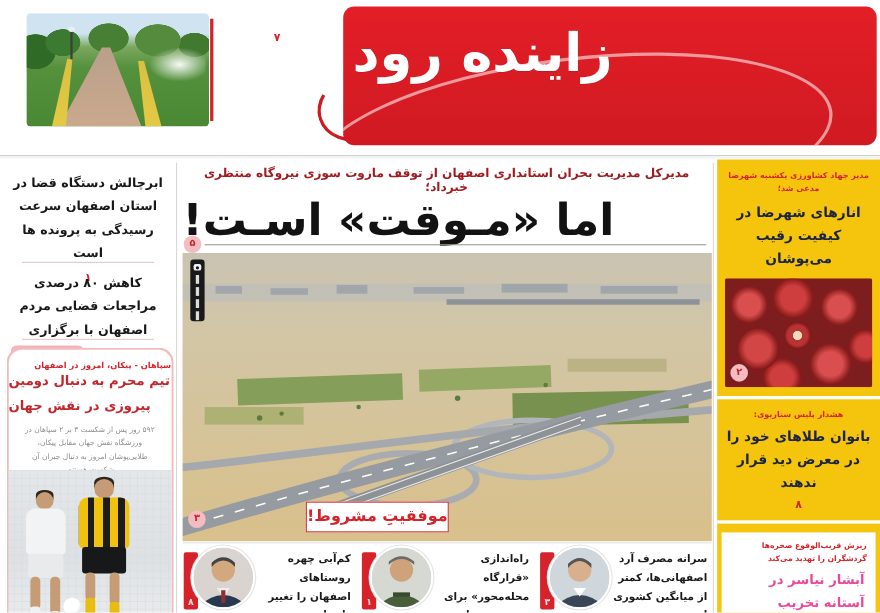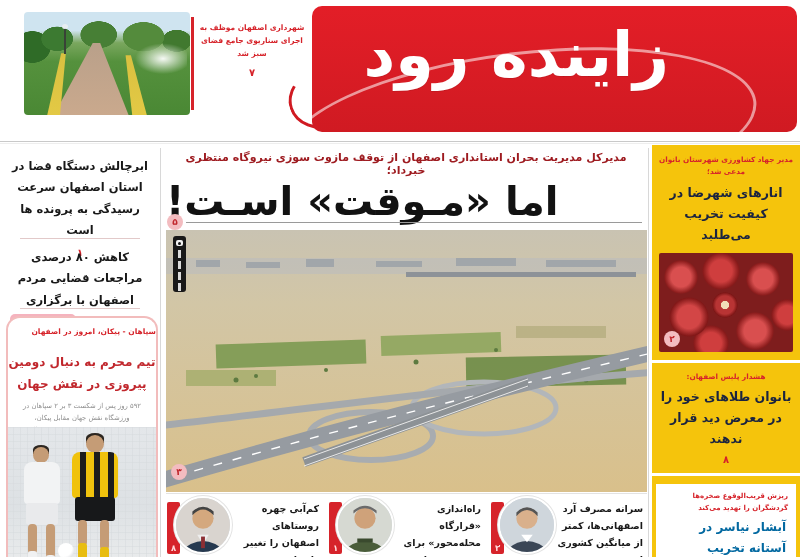--- a/index.html
+++ b/index.html
@@ -5,22 +5,22 @@
   html,body{margin:0;padding:0;background:#fff;}
   .page{position:relative;width:800px;height:557px;background:#fff;overflow:hidden;
         font-family:"DejaVu Sans",sans-serif;direction:rtl;}
   .abs{position:absolute;}
 
   
   .logo-block{left:312px;top:6px;width:485px;height:126px;background:linear-gradient(180deg,#e31e27,#d01a22);
               border-radius:10px;overflow:hidden;}
   .logo-swoosh{position:absolute;left:-30px;top:46px;width:470px;height:150px;border:3px solid rgba(255,255,255,.55);
                border-radius:50%;transform:rotate(-7deg);}
-  .logo-text{position:absolute;right:128px;left:8px;top:18px;text-align:right;color:#fff;font-weight:bold;
-             font-size:62px;line-height:1.0;letter-spacing:-2px;text-shadow:0 1px 0 rgba(0,0,0,.08);}
+  .logo-text{position:absolute;right:128px;left:8px;top:18px;text-align:left;color:#fff;font-weight:bold;
+             font-size:48px;line-height:1.0;letter-spacing:-2px;text-shadow:0 1px 0 rgba(0,0,0,.08);}
   .masthead-info{position:absolute;left:auto;right:6px;top:9px;width:108px;text-align:right;color:#ffe9e9;
                  font-size:7.5px;font-weight:bold;line-height:1.62;}
   .outer-arc{left:288px;top:66px;width:70px;height:56px;border:3px solid #d01a22;border-radius:50%;
              transform:rotate(-18deg);border-top-color:transparent;border-right-color:transparent;}
 
   
   .park-photo{left:24px;top:12px;width:166px;height:103px;border-radius:4px;overflow:hidden;
     background:
       radial-gradient(26px 20px at 20% 26%,#3c7a31 60%,transparent 62%),
       radial-gradient(30px 22px at 45% 22%,#477f35 60%,transparent 62%),
@@ -56,21 +56,21 @@
   
   .litem{width:146px;text-align:center;color:#181818;font-weight:bold;font-size:11.5px;line-height:1.85;}
   .litem1{left:7px;top:156px;}
   .litem2{left:7px;top:247px;}
   .lsep1{left:20px;top:238px;width:120px;height:1px;background:#e2c9c9;}
   .lsep2{left:20px;top:308px;width:120px;height:1px;background:#e2c9c9;}
   .stamp-hl{background:#f5b3be;border-radius:5px;padding:0 5px 2px;box-decoration-break:clone;}
   .sport-card{left:6px;top:316px;width:148px;height:241px;border:2px solid #f2bcbc;border-bottom:none;
               border-radius:14px 14px 0 0;overflow:hidden;background:#fff;}
   .sport-kick{margin-top:9px;text-align:right;color:#d6232a;font-size:7.5px;font-weight:bold;margin-left:16px;}
-  .sport-head{margin-top:16px;padding:0 0;text-align:center;color:#c1272d;font-size:12px;font-weight:bold;line-height:1.8;}
+  .sport-head{margin-top:0;padding:0 0;text-align:left;color:#c1272d;font-size:12px;font-weight:bold;line-height:1.8;}
   .sport-body{margin-top:5px;padding:0 12px;text-align:center;color:#8e8e8e;font-size:6.8px;line-height:1.8;}
   .sport-photo{position:absolute;left:-2px;bottom:0;width:152px;height:132px;
       background:
         linear-gradient(rgba(215,219,222,.55) 1px,transparent 1px),
         linear-gradient(90deg,rgba(215,219,222,.55) 1px,transparent 1px),
         linear-gradient(180deg,#e4e7ea 0%,#dde1e4 60%,#e9ebec 100%);
       background-size:7px 7px,7px 7px,auto;}
   .pl{position:absolute;}
   .head-c{position:absolute;border-radius:50%;background:#c59c76;}
   .hair{position:absolute;border-radius:50% 50% 0 0;background:#2c2620;}
@@ -130,21 +130,21 @@
         radial-gradient(16px at 128px 62px,#cf3e3e 58%,#871a1a 95%,transparent 100%),
         radial-gradient(13px at 66px 52px,#f0dcb8 30%,#b83434 34% 70%,#7d1616 95%,transparent 100%),
         radial-gradient(19px at 96px 78px,#d94f4f 58%,#8c1d1d 95%,transparent 100%),
         radial-gradient(18px at 52px 90px,#cf3e3e 58%,#871a1a 95%,transparent 100%),
         #7e1d1d;}
   .ph-badge{position:absolute;left:5px;bottom:5px;}
   .ysep{margin:8px 0;width:148px;height:3px;background:#fff;}
   .ycol .pnum-c{text-align:center;margin-top:4px;}
   .wcard{margin:0 4px;background:#fff;height:148px;padding-top:7px;box-sizing:border-box;position:relative;}
   .wcard .kick{padding:0 8px;text-align:right;font-size:7px;}
-  .wcard .head3{margin-top:3px;padding:0 10px;text-align:right;color:#0369a1;font-size:12px;font-weight:bold;line-height:1.7;}
+  .wcard .head3{margin-top:3px;padding:0 10px;text-align:right;color:#ec4899;font-size:12px;font-weight:bold;line-height:1.7;}
   .waterfall{position:absolute;left:5px;right:5px;bottom:0;height:66px;overflow:hidden;
       background:linear-gradient(150deg,#707780 0%,#3c434a 55%,#23282d 100%);}
   .falls{position:absolute;left:0;bottom:0;width:100%;height:100%;
       clip-path:polygon(5% 18%,55% 45%,100% 100%,0 100%);
       background:repeating-linear-gradient(115deg,rgba(255,255,255,0) 0 5px,rgba(255,255,255,.85) 5px 8px,rgba(255,255,255,.15) 8px 14px);}
 </style>
 </head>
 <body>
 
 <div class="page">
@@ -157,21 +157,20 @@
 
   <div class="abs park-photo">
     <div class="park-path"></div>
     <div class="park-flowers-l"></div>
     <div class="park-flowers-r"></div>
     <div class="park-spray"></div>
     <div class="park-lamp"></div>
   </div>
   <div class="abs photo-redbar"></div>
   <div class="abs hstory">
-    <div class="kick">شهرداری اصفهان موظف به اجرای سناریوی جامع فضای سبز شد</div>
     <div class="pnum">۷</div>
   </div>
 
   <div class="abs hdr-divider"></div>
   <div class="abs hdr-divider2"></div>
   <div class="abs vline-l"></div>
   <div class="abs vline-r"></div>
 
   <div class="abs litem litem1">
     <div>ابرچالش دستگاه قضا در استان اصفهان سرعت رسیدگی به پرونده ها است</div>
@@ -265,20 +264,21 @@
       <path d="M 138 229 L 362 149" fill="none" stroke="#e8e8e8" stroke-width="1"></path>
       <path d="M 138 236 L 362 156" fill="none" stroke="#e8e8e8" stroke-width="1"></path>
     </svg>
     <div class="photog-badge">
       <span class="cam"></span>
       <i style="top:14px;"></i>
         <i style="top:25px;"></i>
         <i style="top:36px;"></i>
         <i style="top:47px;"></i>
     </div>
+    <div class="caption2">موفقیتِ مشروط!</div>
     <div class="badge photo-badge3">۳</div>
   </div>
 
   <div class="abs row-sep"></div>
 
   <div class="abs bitem b0">
     <div class="bar">
         <span>۳</span>
       </div>
     <div class="por">
@@ -321,29 +321,29 @@
           <rect x="26" y="40" width="4" height="12" fill="#8c2f34"></rect>
           <circle cx="28" cy="21" r="11" fill="#d4a87e"></circle>
           <path d="M17 18 Q28 6 39 18 L39 14 Q28 4 17 14 Z" fill="#444"></path>
         </svg>
     </div>
     <div class="txt">کم‌آبی چهره روستاهای اصفهان را تغییر داده است</div>
   </div>
 
   <div class="abs ycol">
     <div style="height:9px;"></div>
-    <div class="kick">مدیر جهاد کشاورزی شهرستان بانوان مدعی شد؛</div>
-    <div class="head1">انارهای شهرضا در کیفیت تخریب می‌طلبد</div>
+    <div class="kick">مدیر جهاد کشاورزی یکشنبه شهرضا مدعی شد؛</div>
+    <div class="head1">انارهای شهرضا در کیفیت رقیب می‌پوشان</div>
     <div class="pomegranate">
       <div class="badge ph-badge">۲</div>
     </div>
 
     <div class="ysep"></div>
 
-    <div class="kick">هشدار پلیس اصفهان:</div>
+    <div class="kick">هشدار پلیس سناریوی:</div>
     <div class="head1">بانوان طلاهای خود را در معرض دید قرار ندهند</div>
     <div class="pnum pnum-c">۸</div>
 
     <div class="ysep"></div>
 
     <div class="wcard">
       <div class="kick">ریزش قریب‌الوقوع صخره‌ها گردشگران را تهدید می‌کند</div>
       <div class="head3">آبشار نیاسر در آستانه تخریب</div>
       <div class="waterfall">
         <div class="falls"></div>

